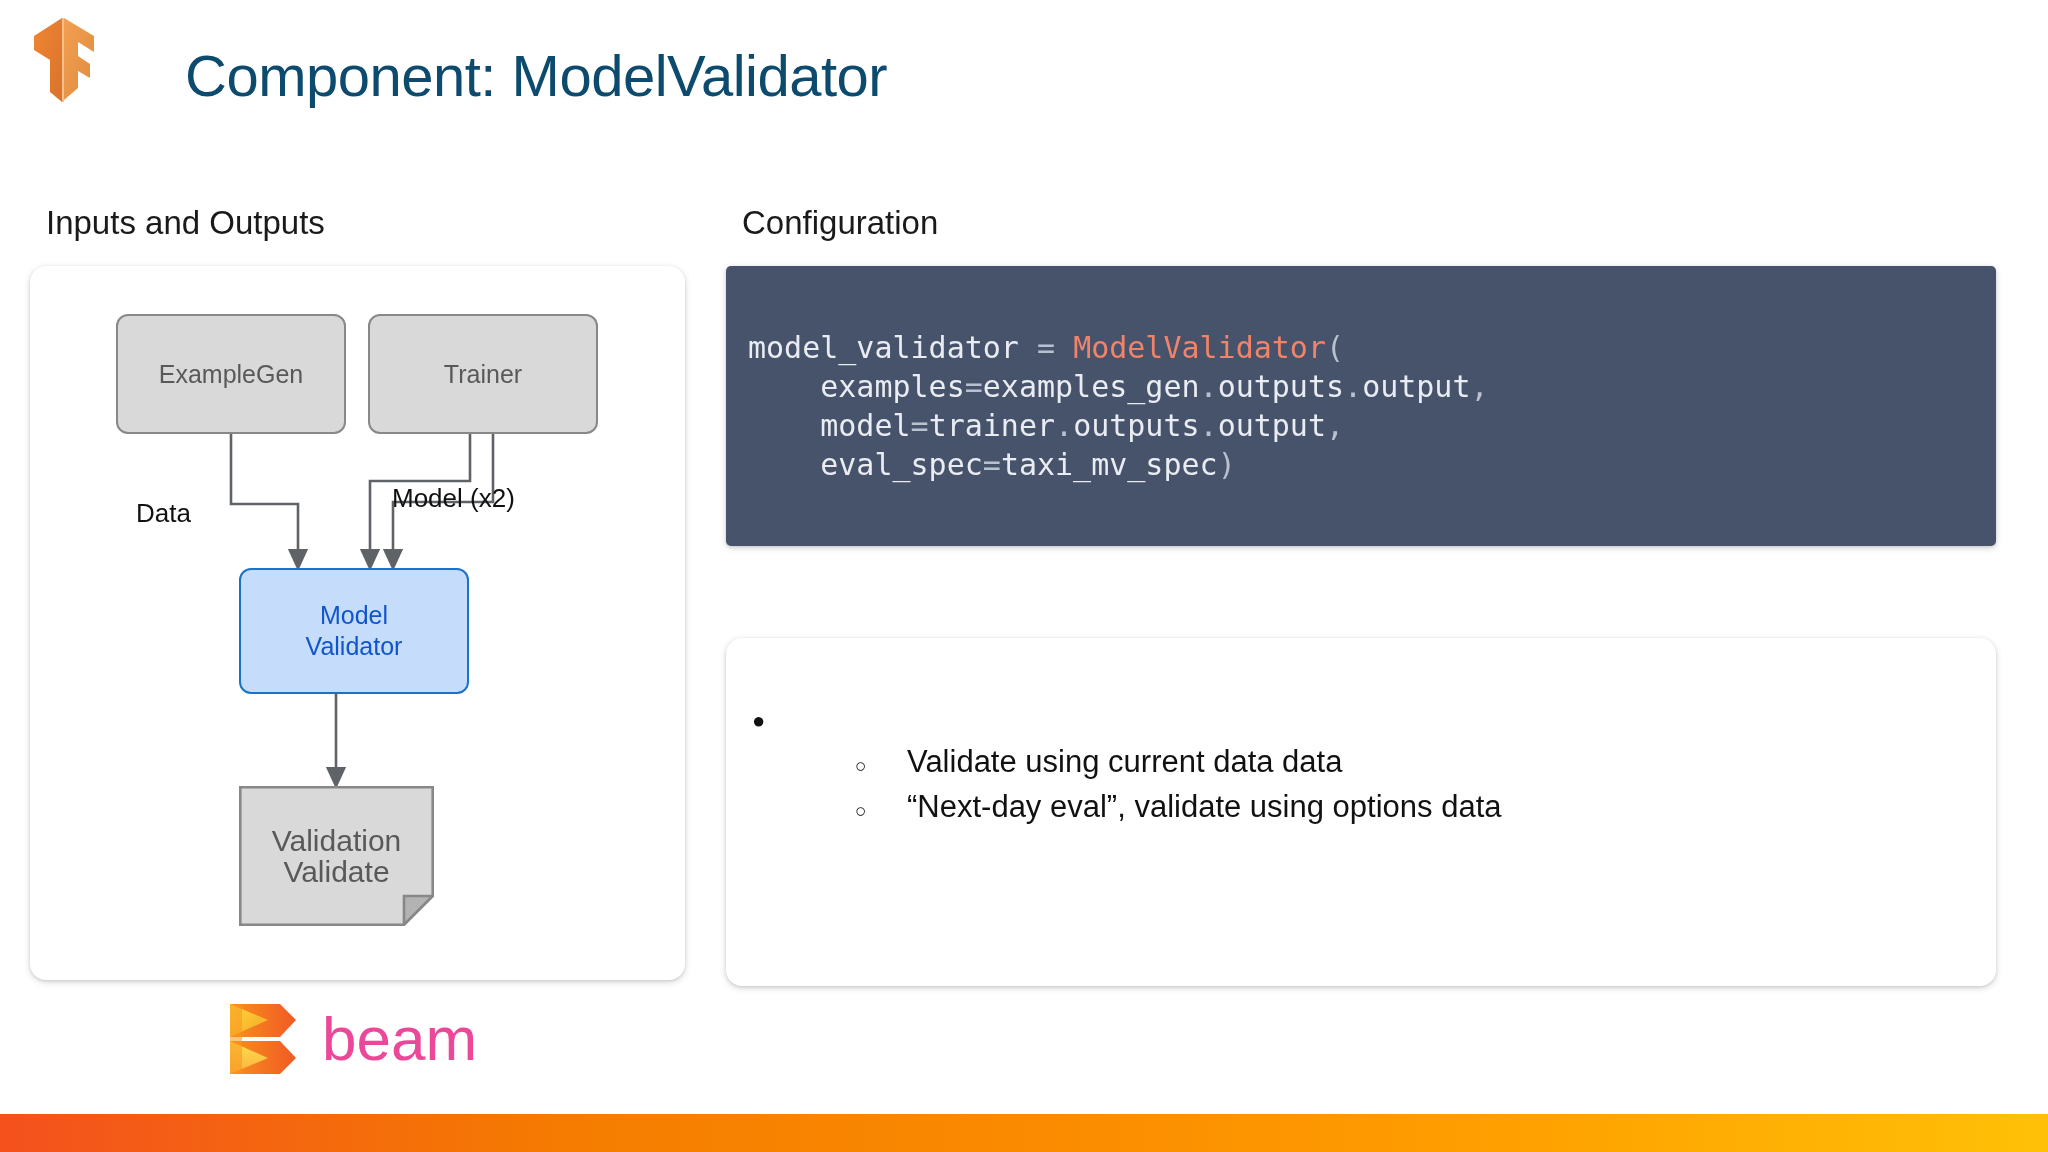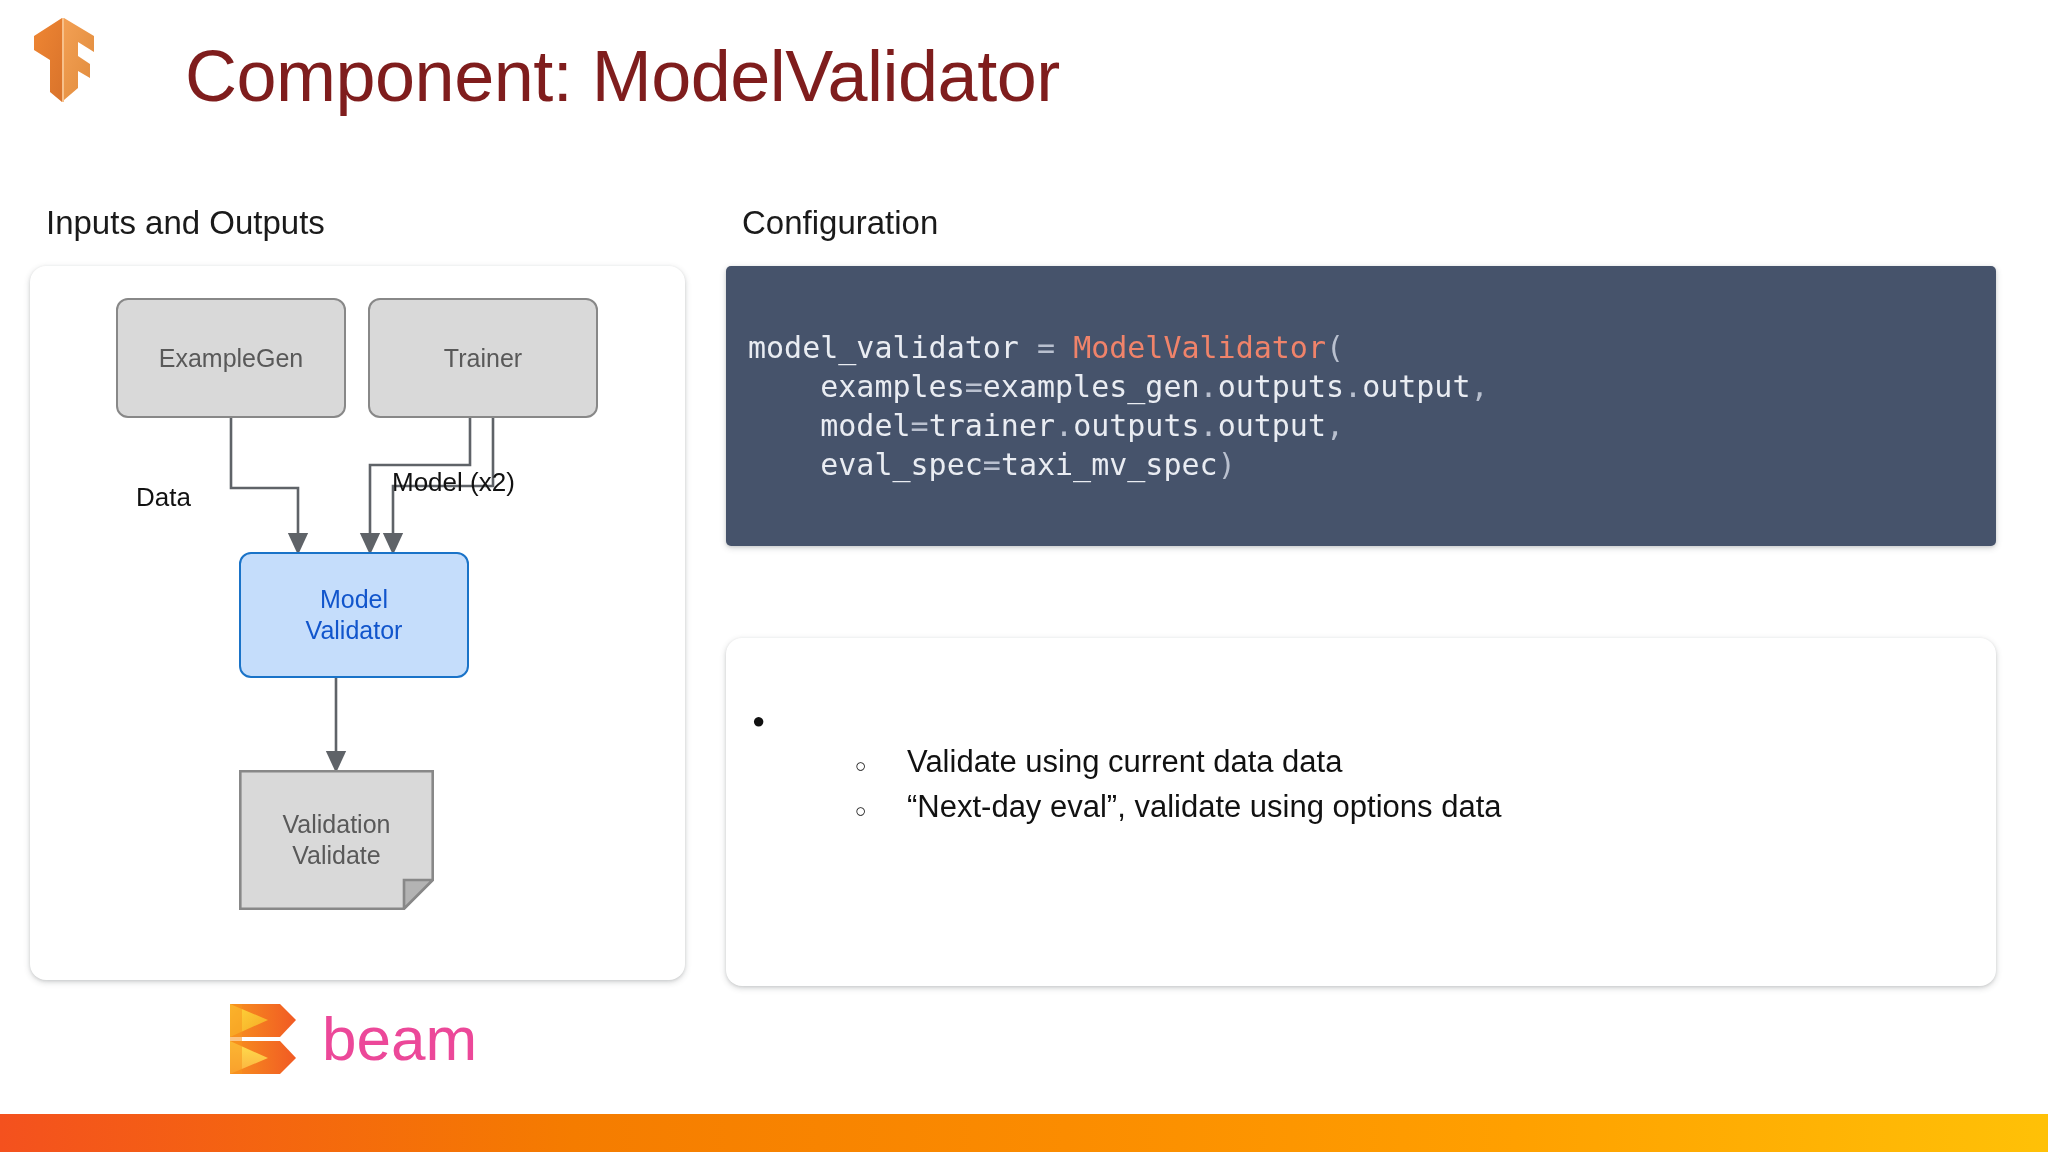--- a/index.html
+++ b/index.html
@@ -23,23 +23,23 @@
     top: 14px;
     width: 76px;
     height: 92px;
   }
 
   
   .slide-title {
     position: absolute;
     left: 185px;
     top: 28px;
-    font-size: 72px;
+    font-size: 58px;
     line-height: 96px;
-    color: #7f1d1d;
+    color: #0c4a6e;
     font-weight: 400;
     letter-spacing: -0.5px;
     white-space: nowrap;
   }
 
   
   .section-head {
     position: absolute;
     font-size: 33px;
     line-height: 40px;
@@ -111,21 +111,21 @@
     font-size: 22px;
     line-height: 41px;
     color: #111111;
   }
   .bul-mark.lvl2 { font-size: 19px; }
 
   
   #diagram {
     position: absolute;
     left: 30px;
-    top: 258px;
+    top: 274px;
     width: 655px;
     height: 714px;
   }
   .node {
     position: absolute;
     box-sizing: border-box;
     display: flex;
     align-items: center;
     justify-content: center;
     text-align: center;
@@ -152,21 +152,21 @@
 
   #node-outcome {
     position: absolute;
     left: 209px; top: 512px; width: 195px; height: 140px;
   }
   #node-outcome .doc-label {
     position: absolute;
     left: 0; top: 0; right: 0; bottom: 0;
     display: flex; align-items: center; justify-content: center;
     color: #595959;
-    font-size: 25px;
+    font-size: 30px;
     line-height: 31px;
     text-align: center;
   }
 
   .edge-label {
     position: absolute;
     font-size: 26px;
     line-height: 32px;
     color: #111111;
     white-space: nowrap;

